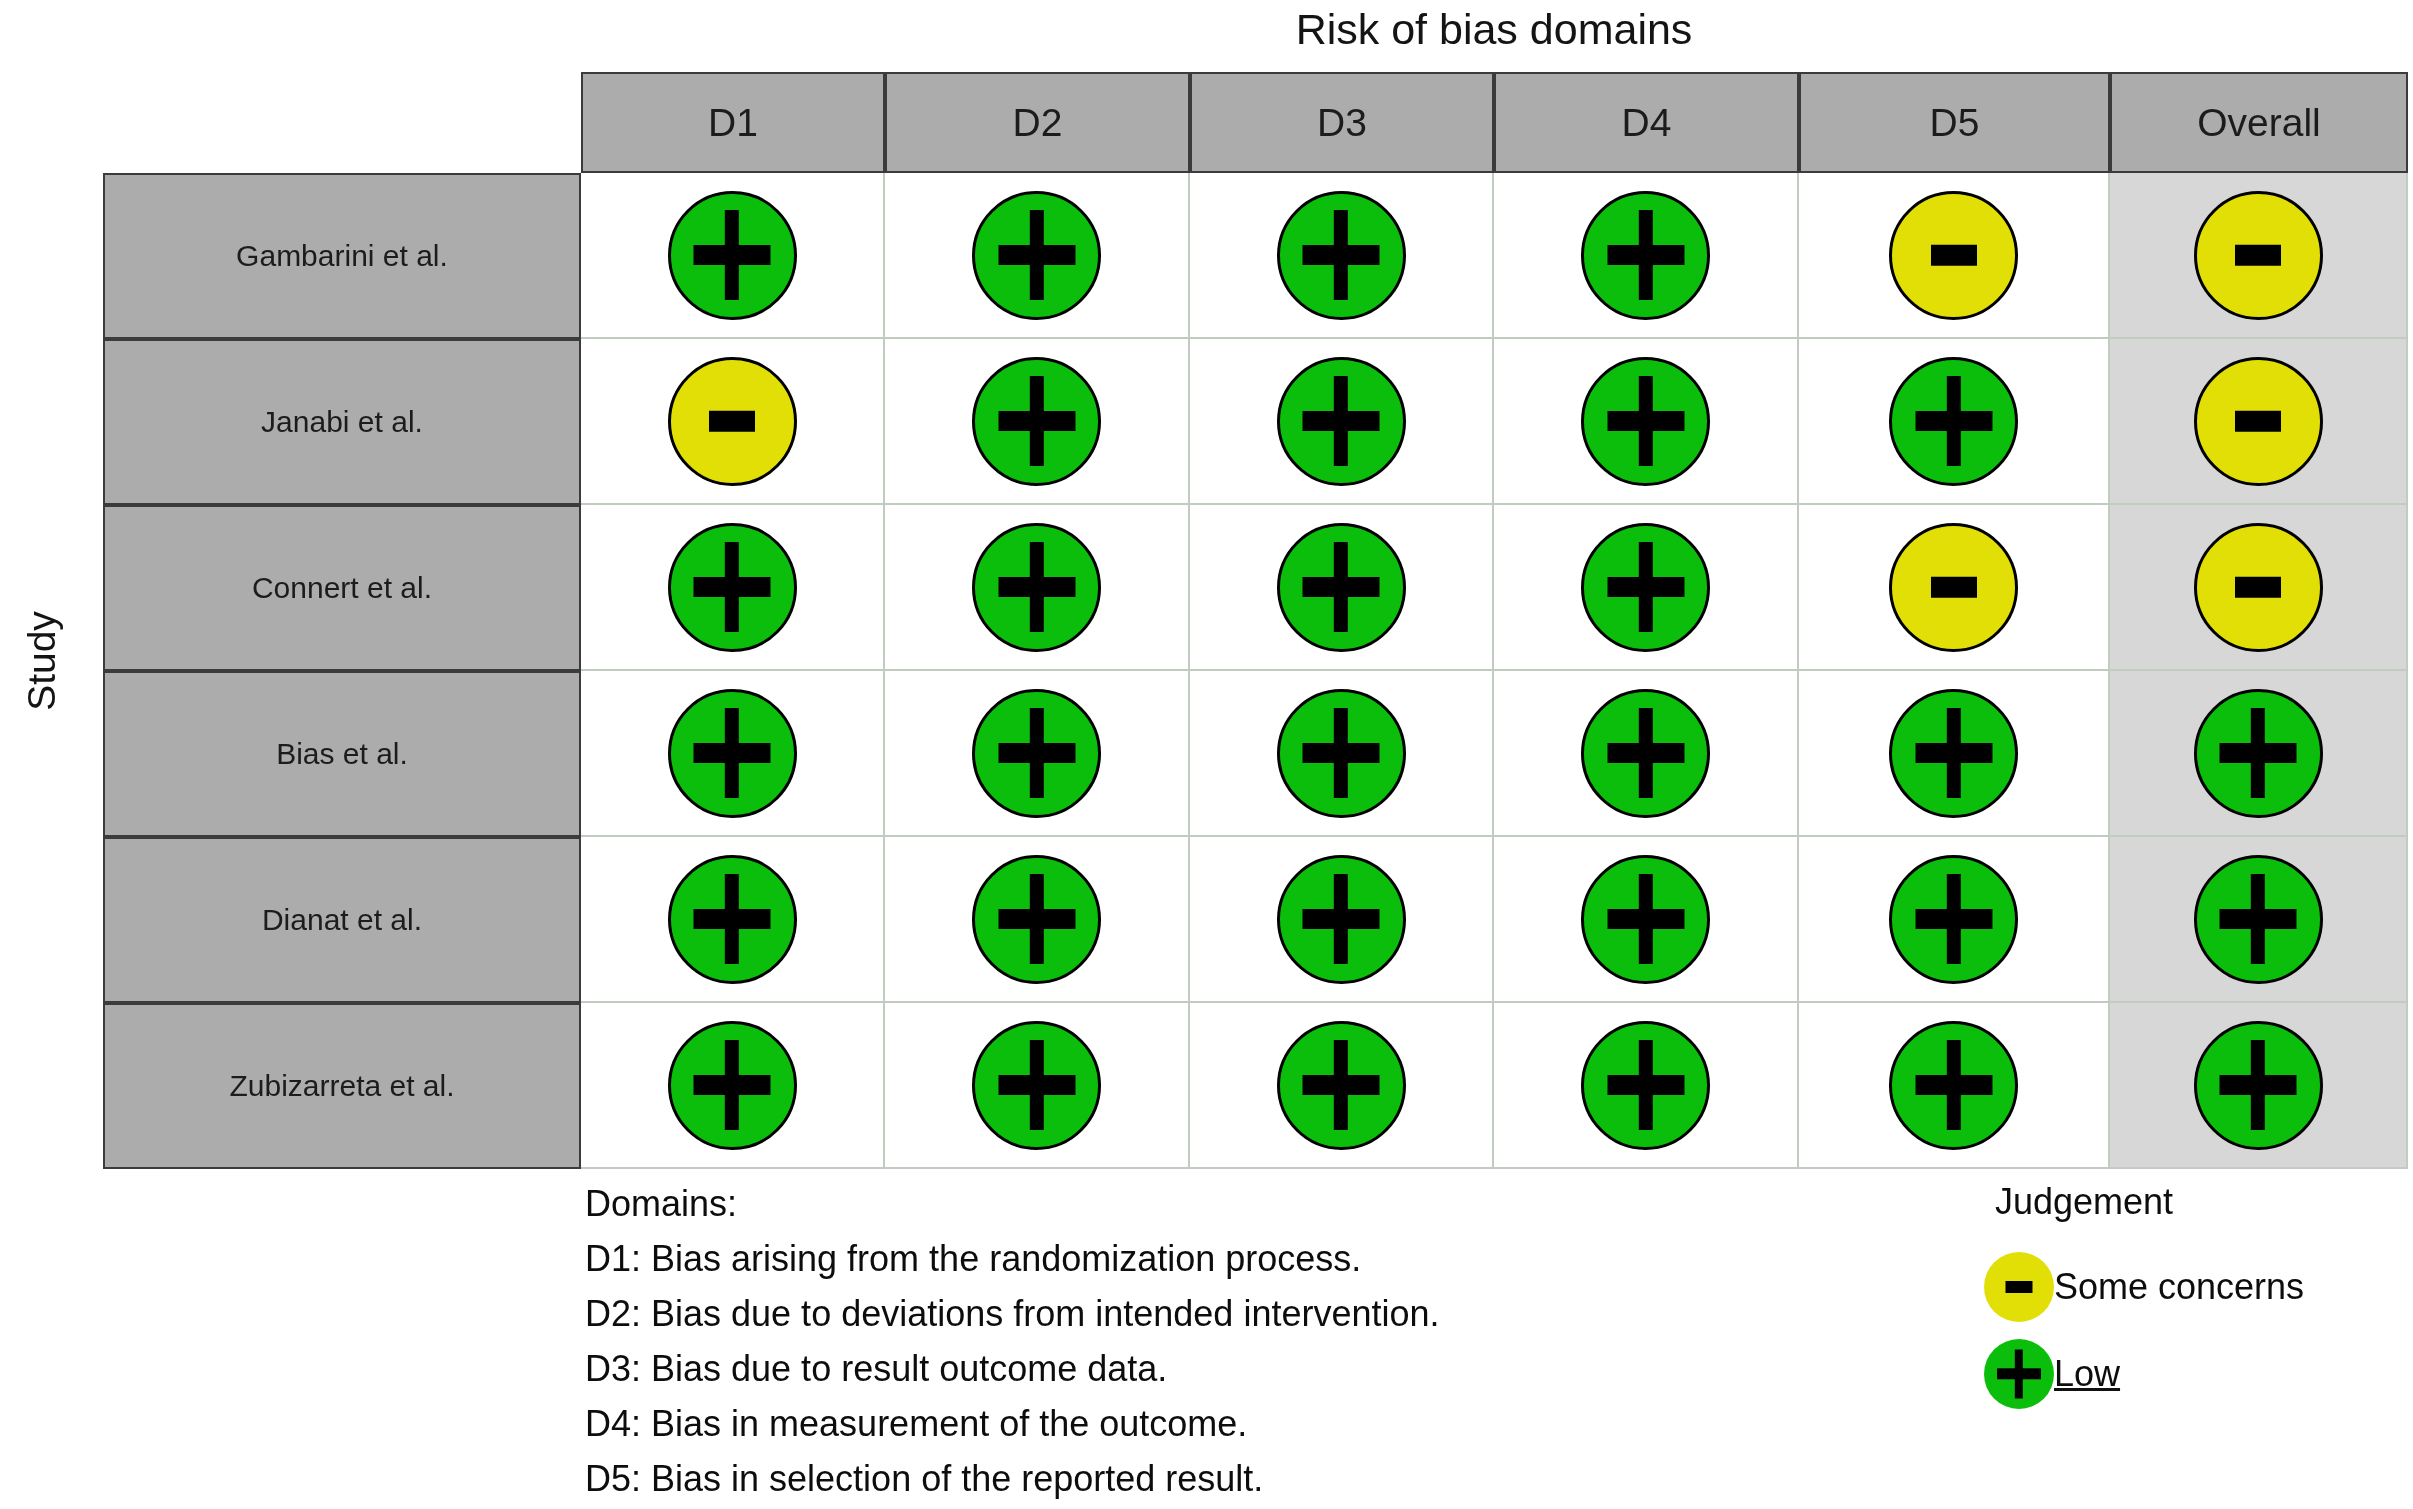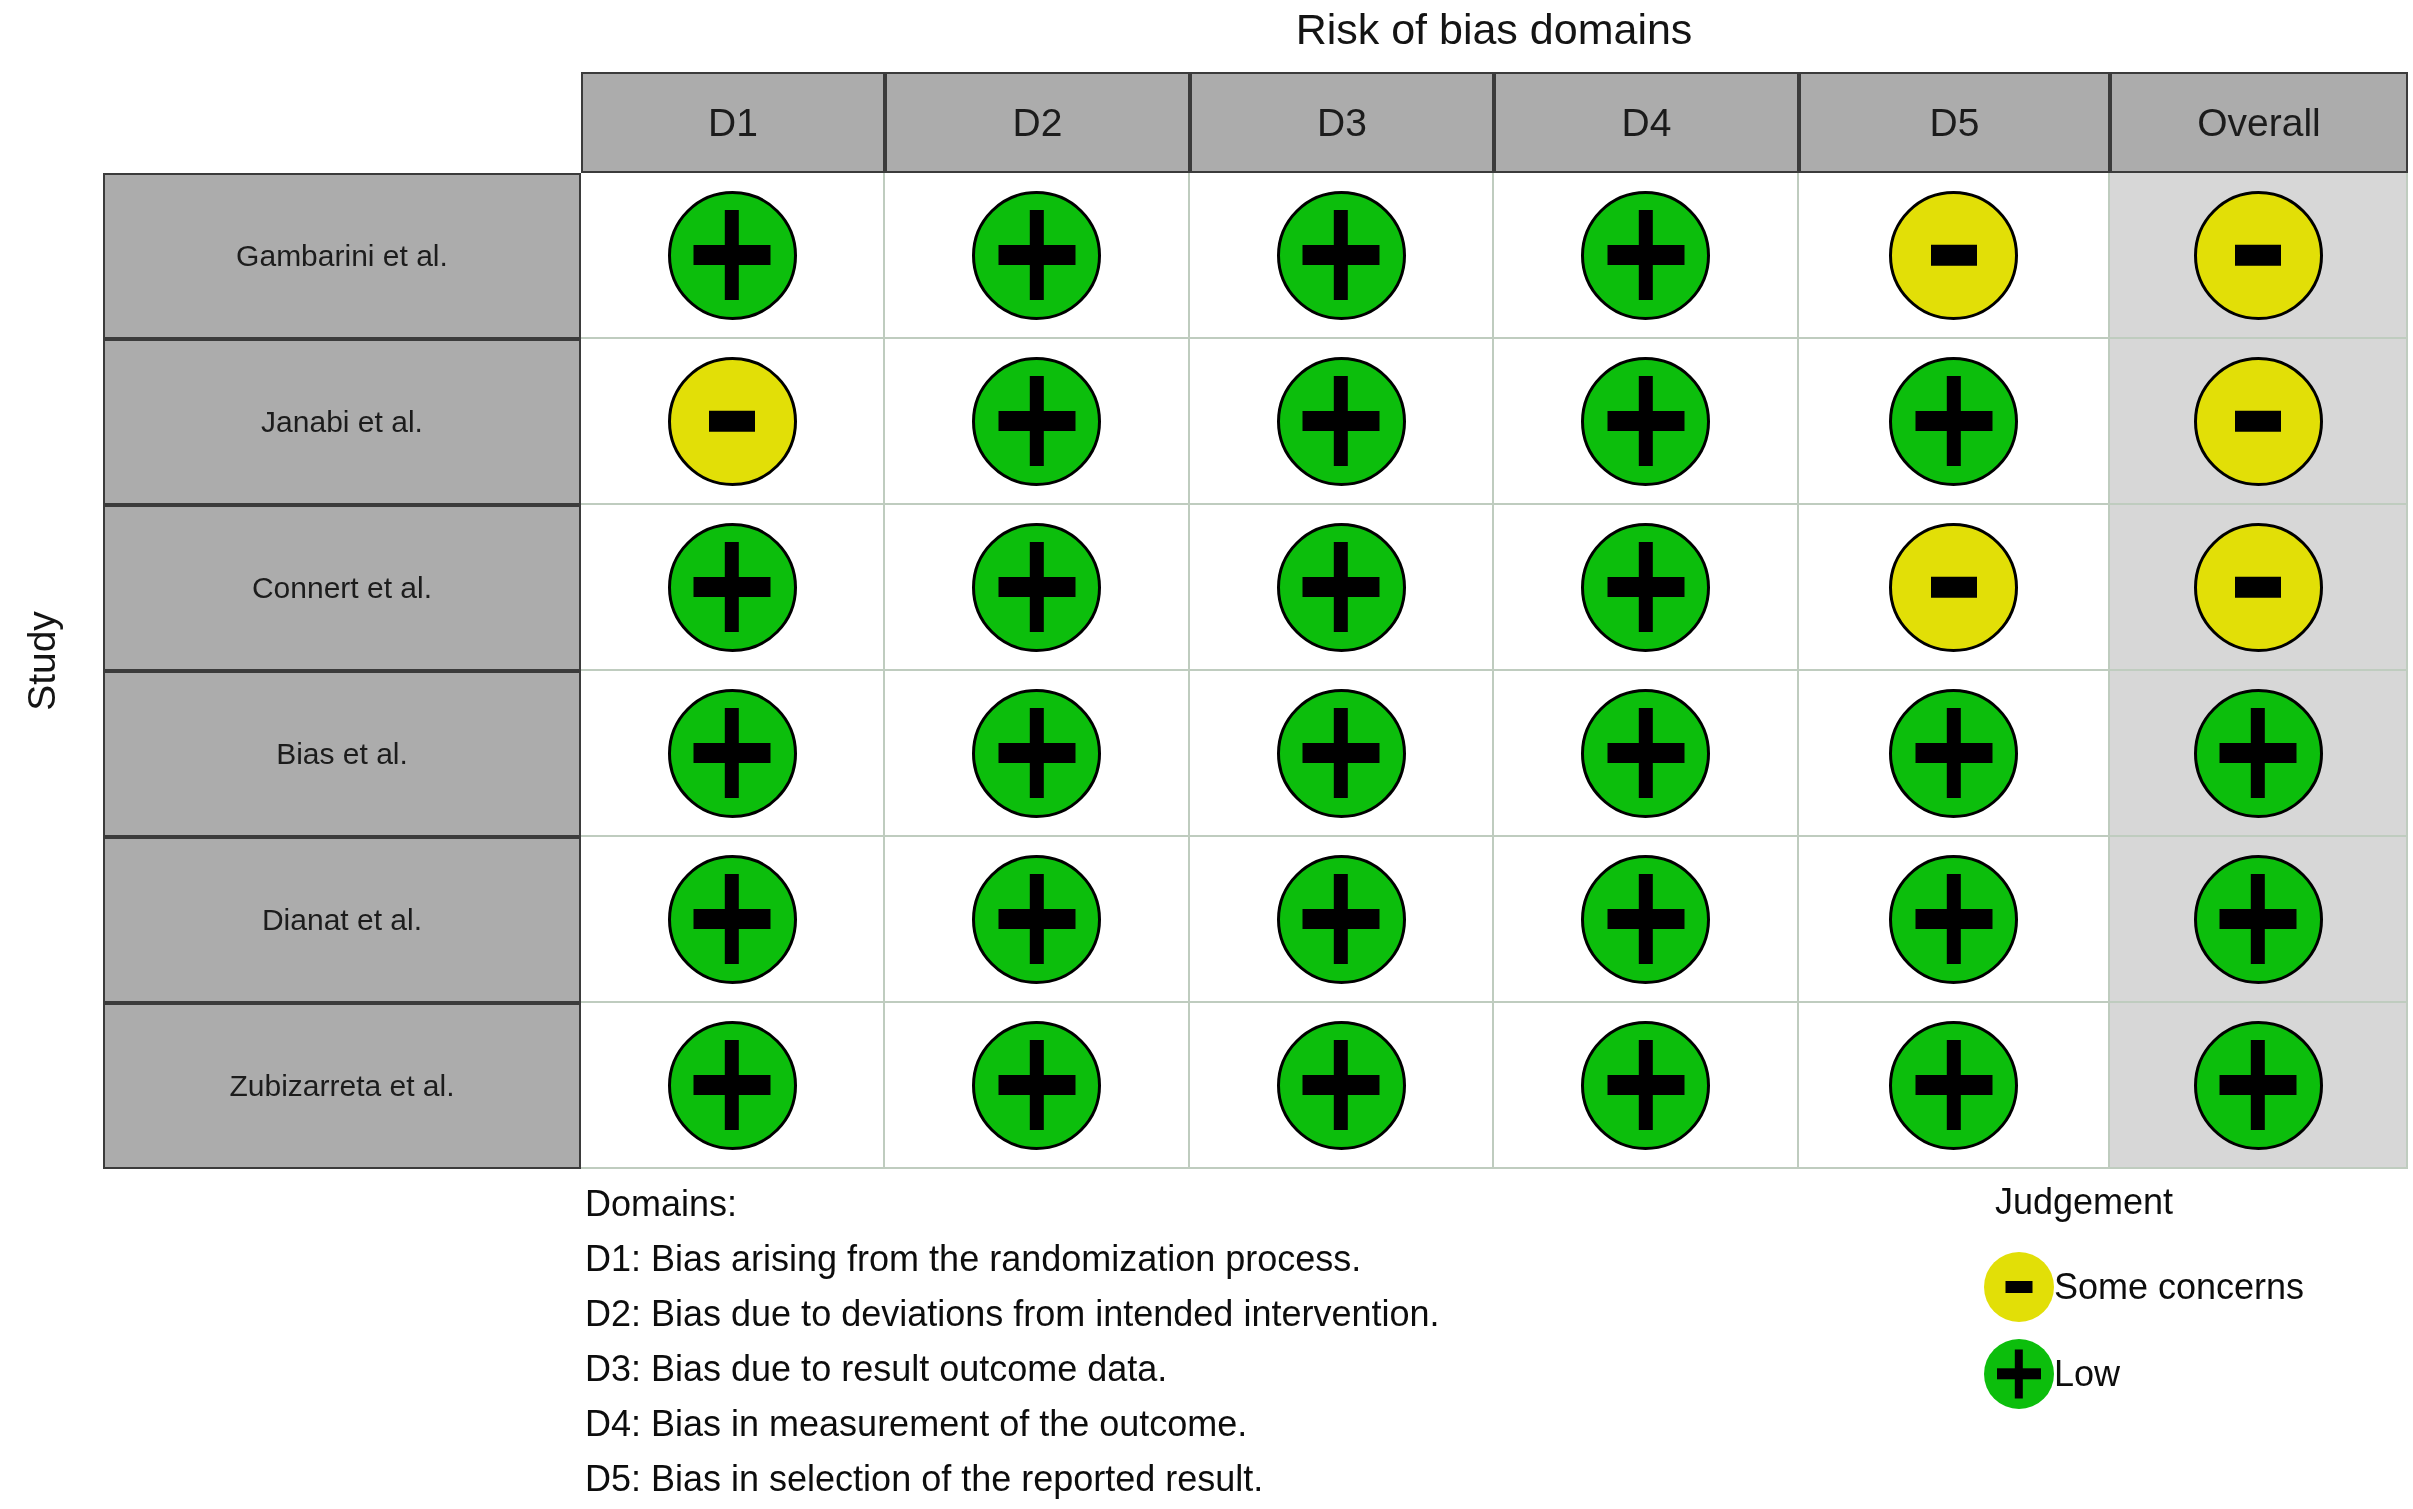--- a/index.html
+++ b/index.html
@@ -77,21 +77,21 @@
   .domains-note{
     position:absolute;left:585px;top:1176px;
     font-size:36px;line-height:55px;color:#0d0d0d;
   }
   .domains-note div{white-space:nowrap;}
   
   .legend{position:absolute;left:1984px;top:1179px;}
   .legend-title{font-size:36px;color:#0d0d0d;margin-left:11px;line-height:46px;}
   .legend-item{display:flex;align-items:center;}
   .legend-item.first{margin-top:27px;}
-  .legend-item.second{margin-top:16.7px;}
+  .legend-item.second{margin-top:16.7px;text-decoration:underline;}
   .legend-label{font-size:36px;color:#0d0d0d;white-space:nowrap;}
 </style>
 </head>
 <body>
 
 <div id="figure">
 
   <div class="fig-title">Risk of bias domains</div>
 
   <div class="row-axis-label">Study</div>

